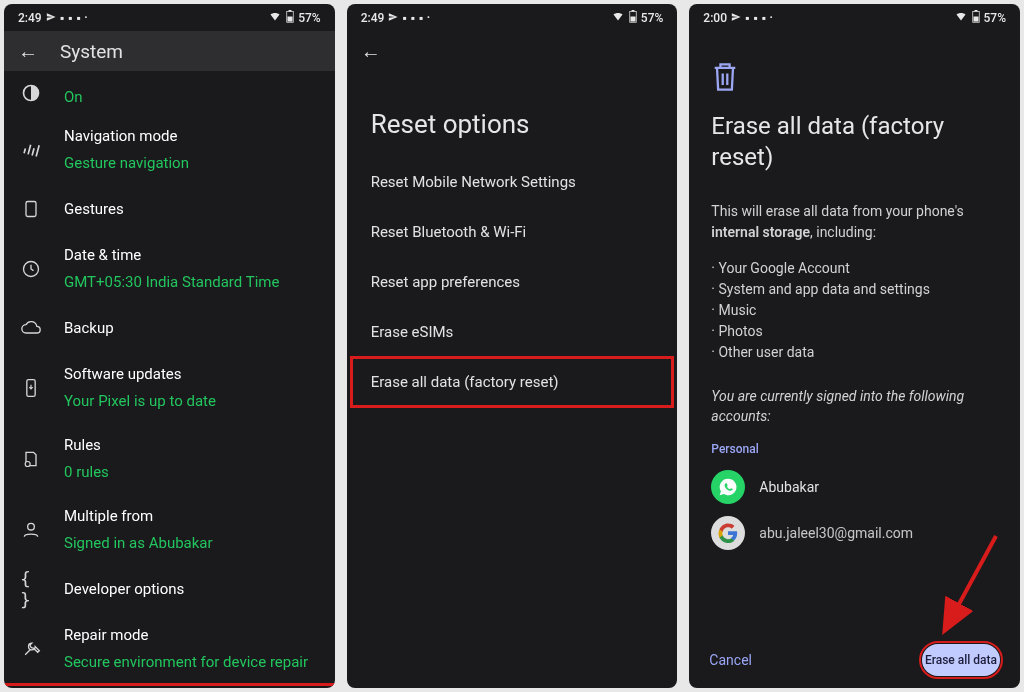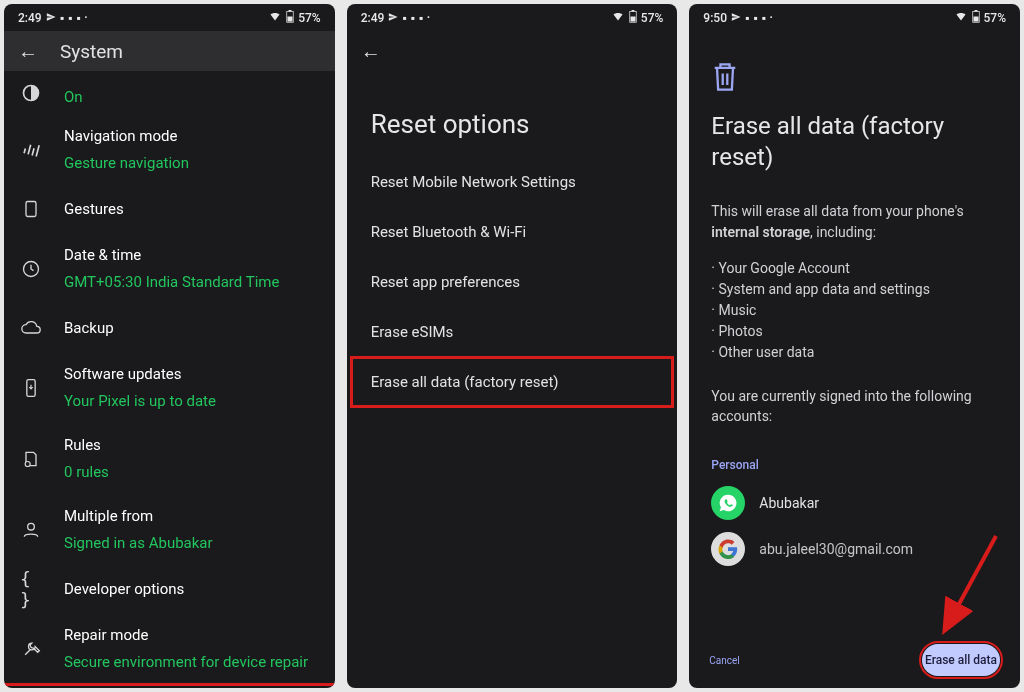--- a/index.html
+++ b/index.html
@@ -114,41 +114,41 @@
     margin-bottom: 28px;
   }
   .erase-desc {
     font-size: 14px;
     line-height: 1.45;
     color: #d2d2d6;
     margin-bottom: 16px;
   }
   .erase-desc b { font-weight: 600; }
   .erase-list { font-size: 14px; line-height: 1.5; color: #d2d2d6; margin-bottom: 24px; }
-  .accounts-hint { font-size: 14px; color: #d2d2d6; margin-bottom: 32px; line-height: 1.4; }
+  .accounts-hint { font-size: 14px; color: #d2d2d6; margin-bottom: 16px; line-height: 1.4; font-style: italic; }
   .section-label { font-size: 12px; color: #9aa6f5; font-weight: 500; margin-bottom: 14px; }
   .account-row { display: flex; align-items: center; gap: 14px; margin-bottom: 12px; }
   .account-avatar {
     width: 34px; height: 34px; border-radius: 50%;
     display: flex; align-items: center; justify-content: center;
     flex-shrink: 0;
   }
   .account-avatar.whatsapp { background: #25d366; color: #fff; }
   .account-avatar.google { background: #fff; }
   .account-name { font-size: 14px; color: #e2e2e5; }
   .bottom-actions {
     position: absolute;
     bottom: 12px;
     left: 0; right: 0;
     padding: 0 20px;
     display: flex;
     justify-content: space-between;
     align-items: center;
   }
-  .cancel-btn { font-size: 10px; color: #9aa6f5; cursor: pointer; }
+  .cancel-btn { font-size: 14px; color: #9aa6f5; cursor: pointer; }
   .erase-btn {
     background: #c2cbff;
     color: #1b1d3a;
     font-size: 12px;
     font-weight: 500;
     padding: 9px 3px;
     border-radius: 18px;
     cursor: pointer;
     outline: 2px solid #d81b1b;
     outline-offset: 1px;
@@ -361,21 +361,21 @@
     <div class="option-row">Reset Bluetooth &amp; Wi-Fi</div>
     <div class="option-row">Reset app preferences</div>
     <div class="option-row">Erase eSIMs</div>
     <div class="option-row highlighted">Erase all data (factory reset)</div>
   </div>
 </div>
 
 <div class="phone">
   <div class="statusbar">
     <div class="left">
-      <span>9:50</span>
+      <span>2:00</span>
       <span><svg class="sb-icon" viewBox="0 0 24 24">
             <path fill="currentColor" d="M2 21L23 12 2 3v7l15 2-15 2z"></path>
           </svg></span>
       <span>▪</span>
       <span>▪</span>
       <span>▪</span>
       <span class="sb-dot">•</span>
     </div>
     <div class="right">
       <span><svg width="14" height="12" viewBox="0 0 24 24">

